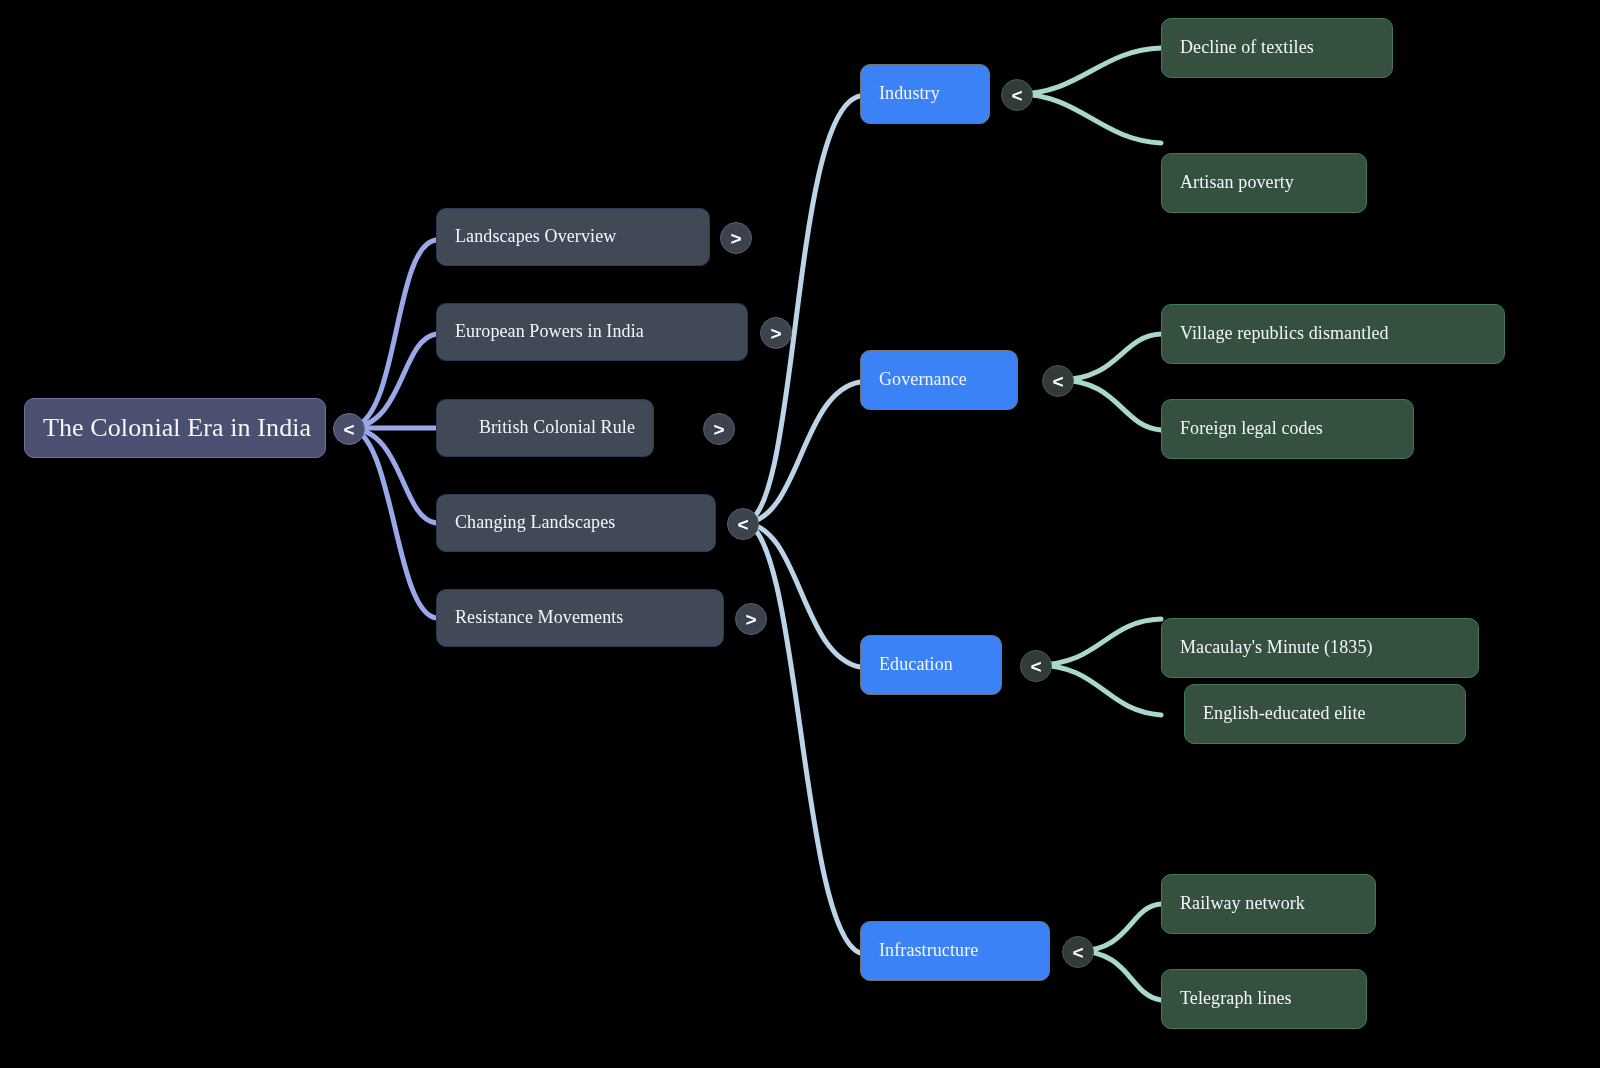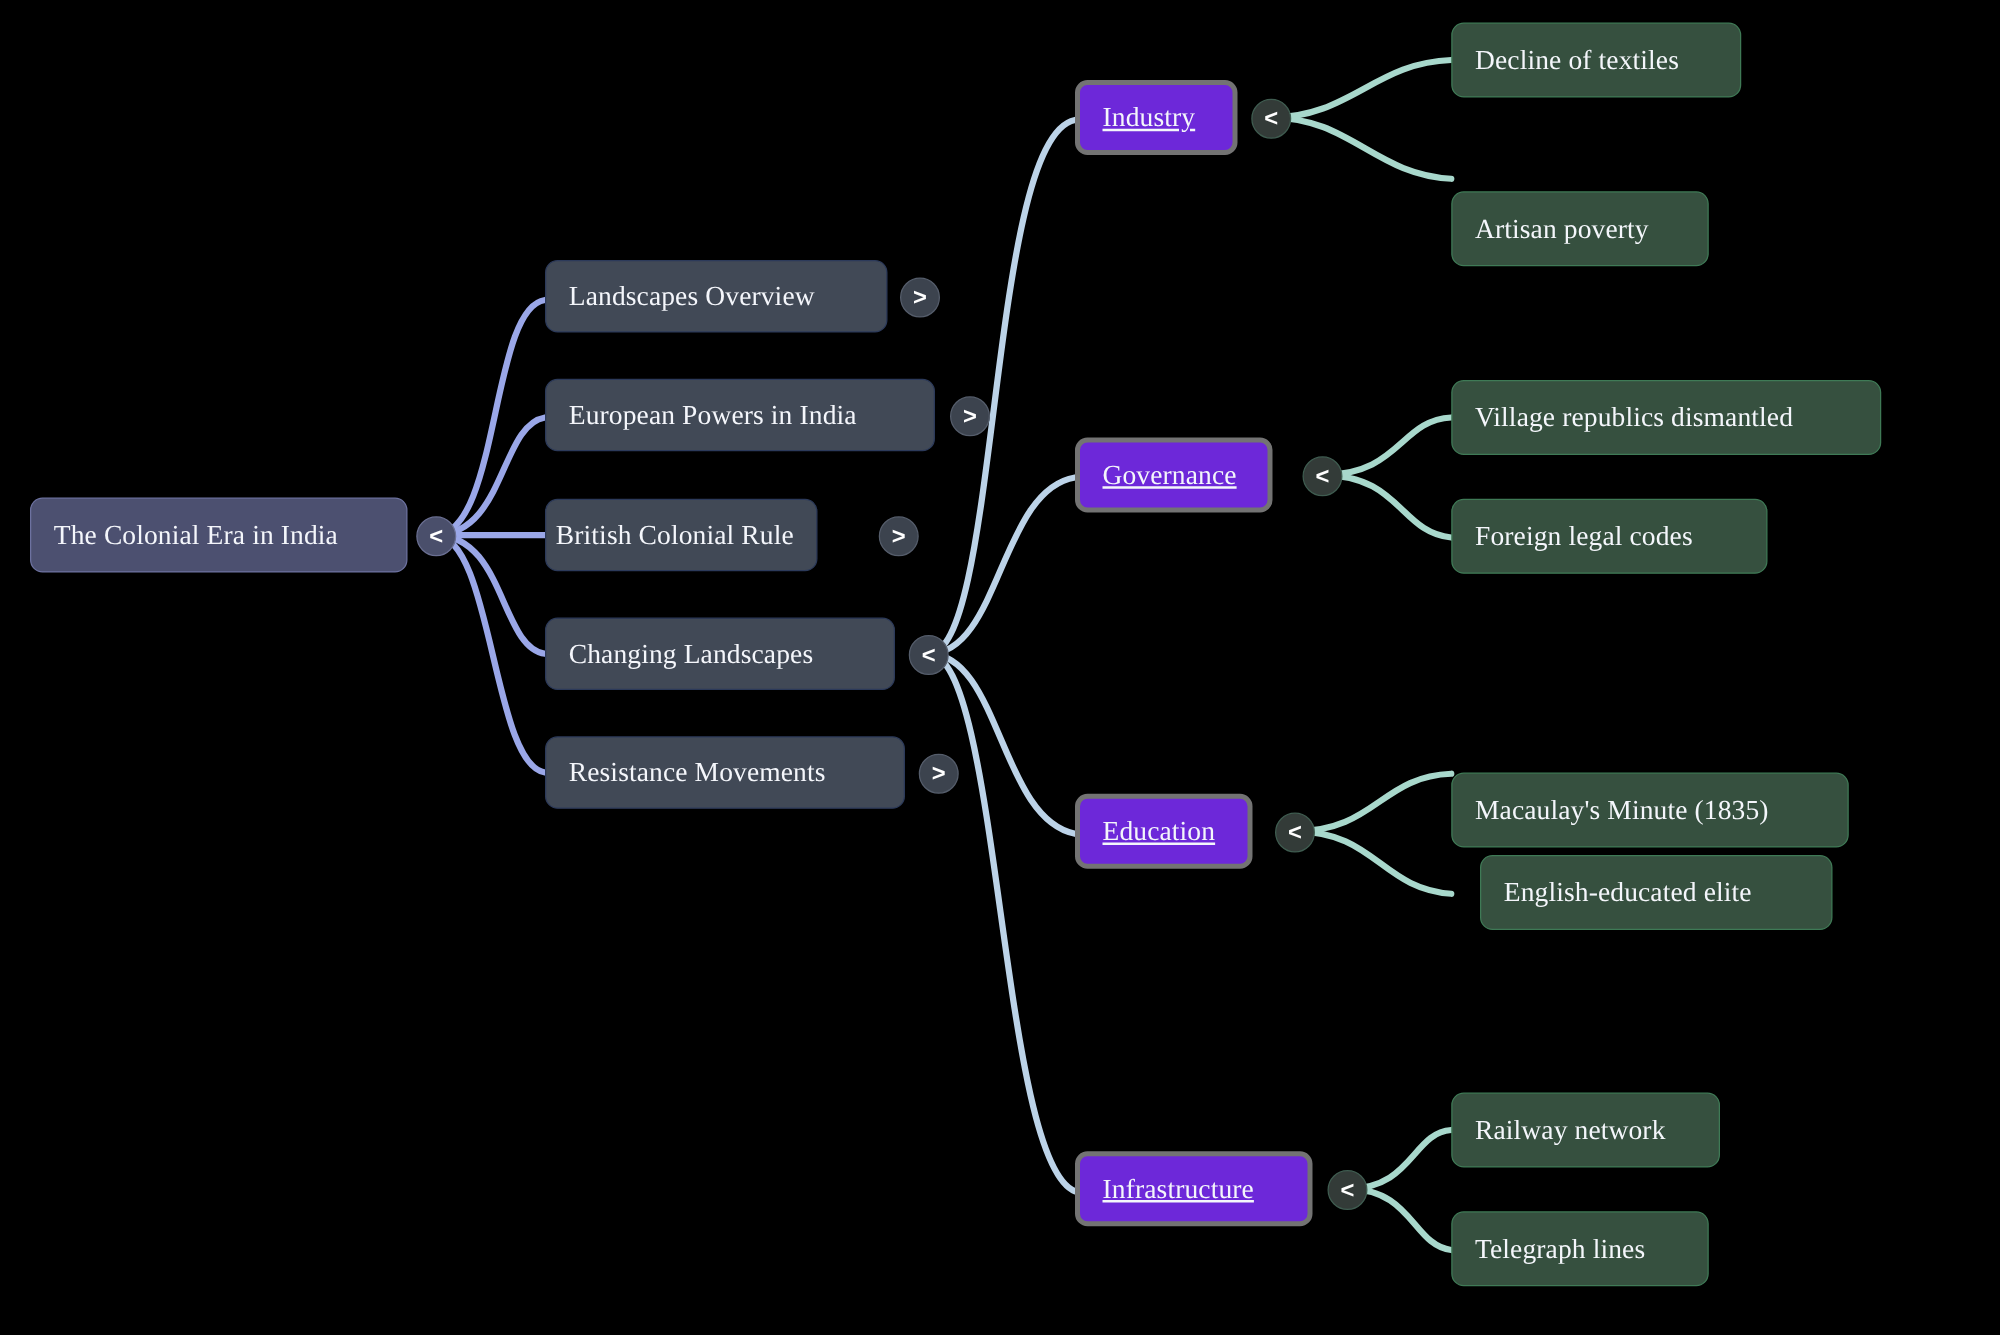--- a/index.html
+++ b/index.html
@@ -31,44 +31,43 @@
     pointer-events: none;
   }
 
   .node {
     position: absolute;
     box-sizing: border-box;
     display: flex;
     align-items: center;
     border-radius: 10px;
     color: #f4f6fb;
-    font-size: 22px;
+    font-size: 18px;
     line-height: 1.1;
     letter-spacing: 0.1px;
     padding: 0 18px;
     white-space: nowrap;
     z-index: 3;
   }
 
   .node-root {
     background: #4c5070;
     border: 1px solid #6d72a0;
-    font-size: 22px;
+    font-size: 26px;
     text-align: center;
   }
 
   .node-l1 {
     background: #414956;
     border: 1px solid #2c3a5a;
   }
 
   .node-l2 {
-    background: #6d28d9;
-    border: 4px solid #737373;
-    text-decoration: underline;
+    background: #3b82f6;
+    border: 1px solid #737373;
   }
 
   .node-leaf {
     background: #36503f;
     border: 1px solid #3f7a56;
   }
 
   .toggle {
     position: absolute;
     width: 30px;

